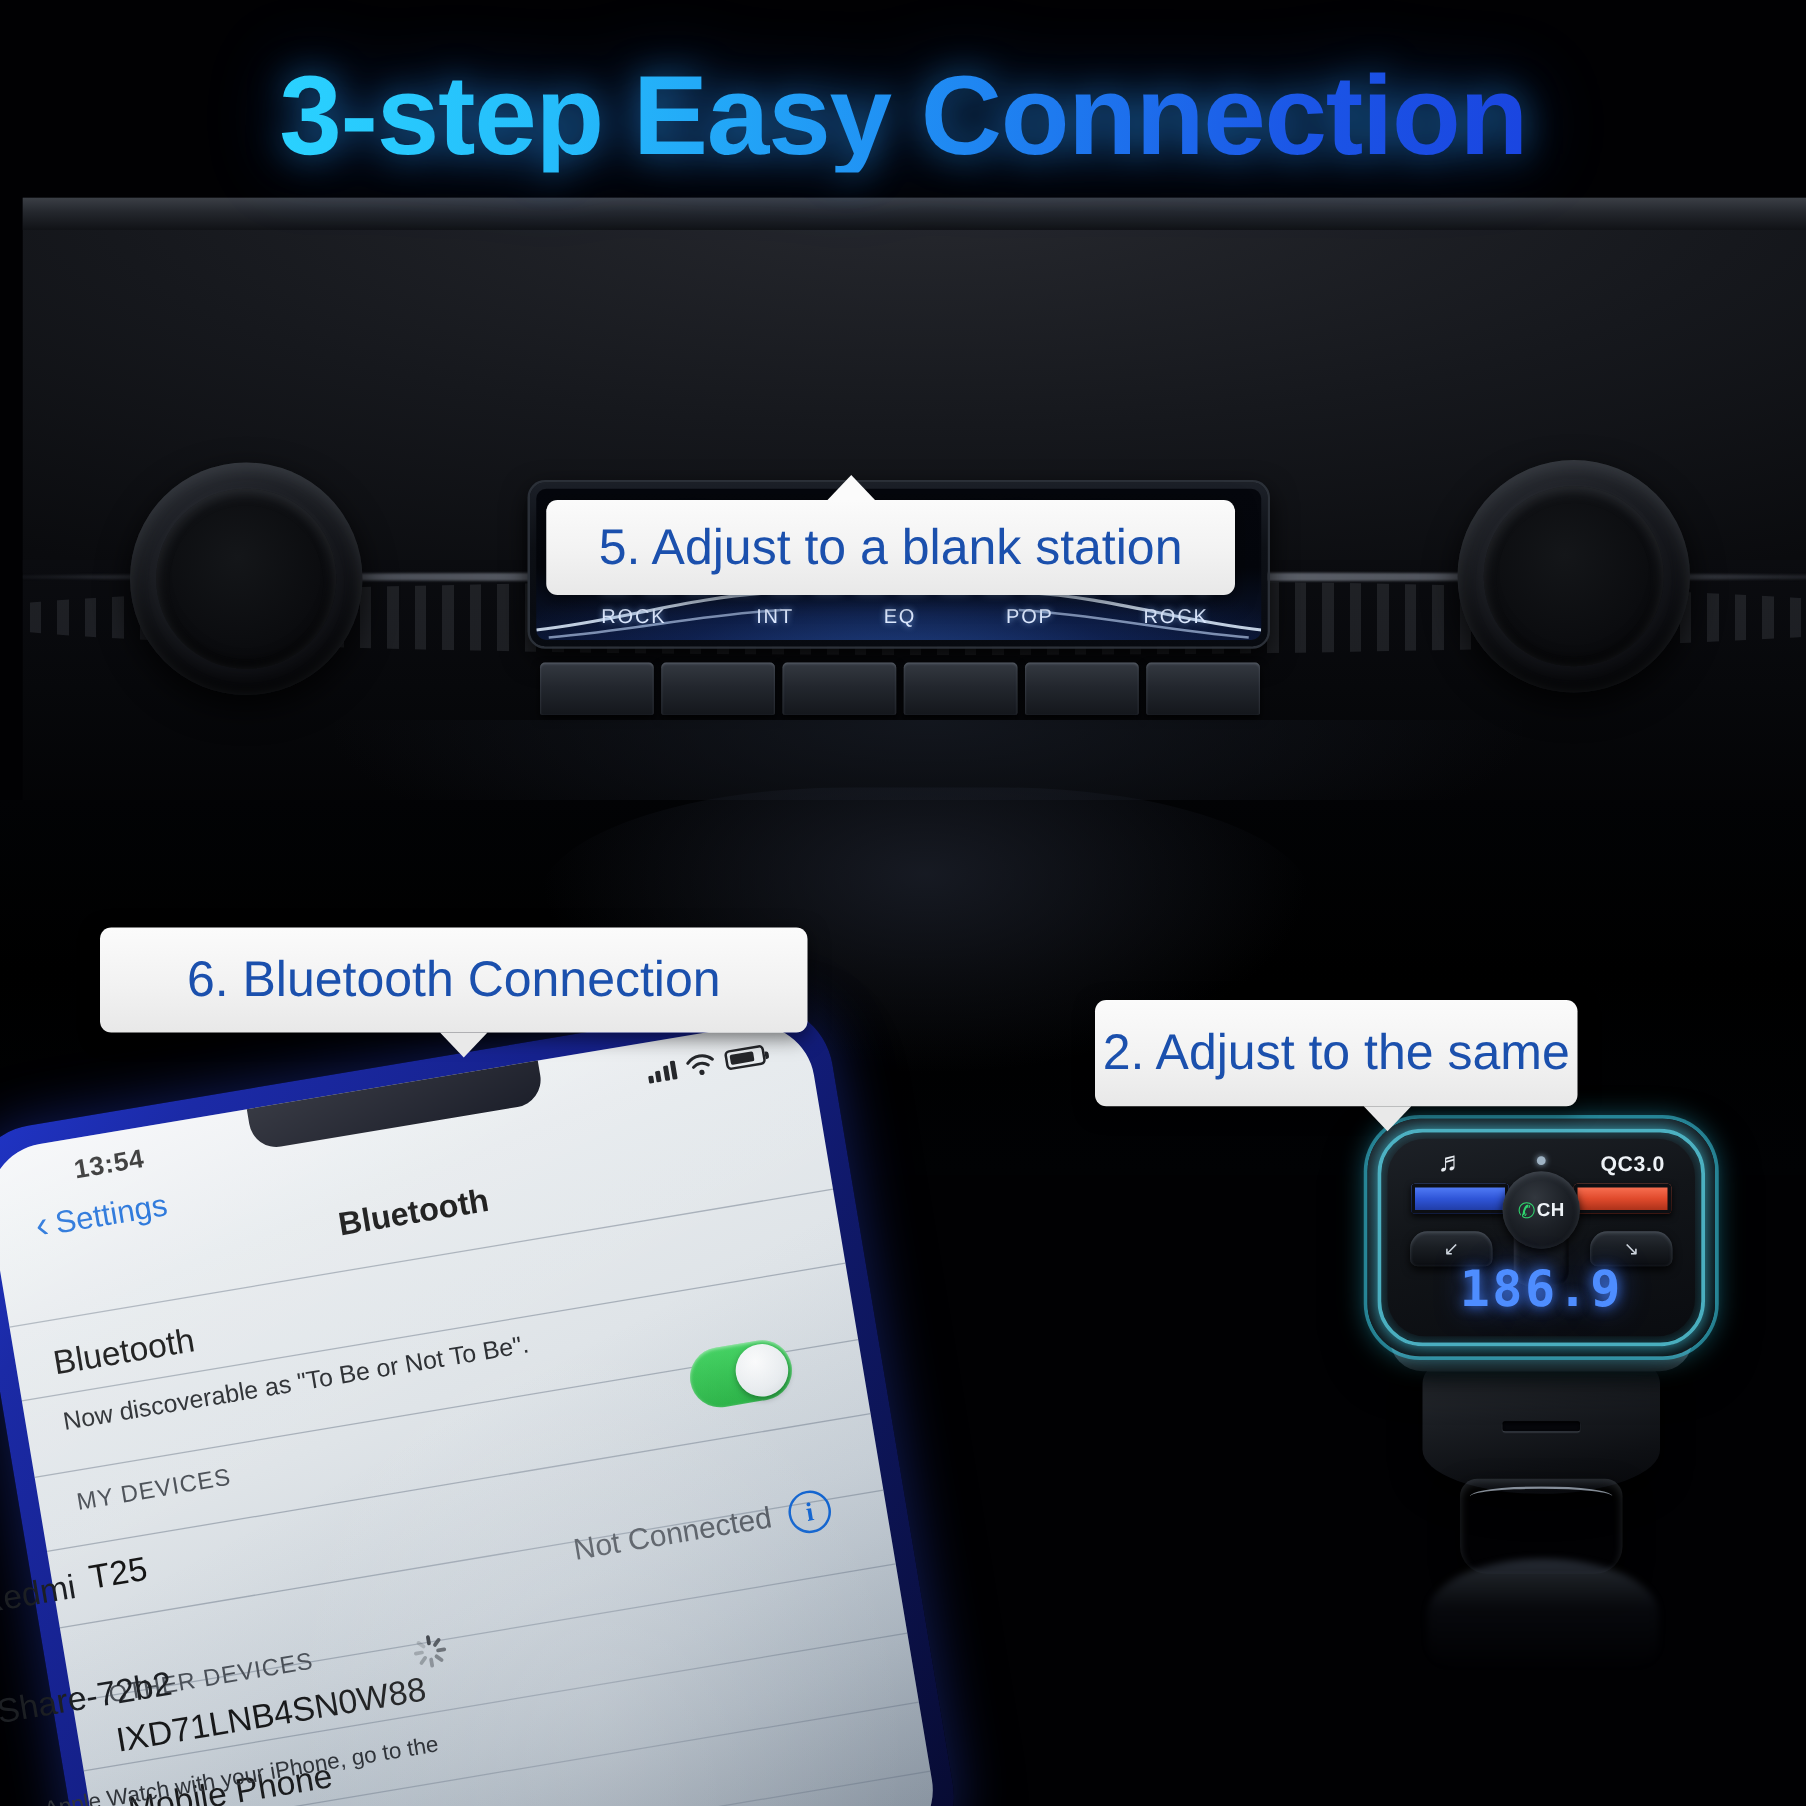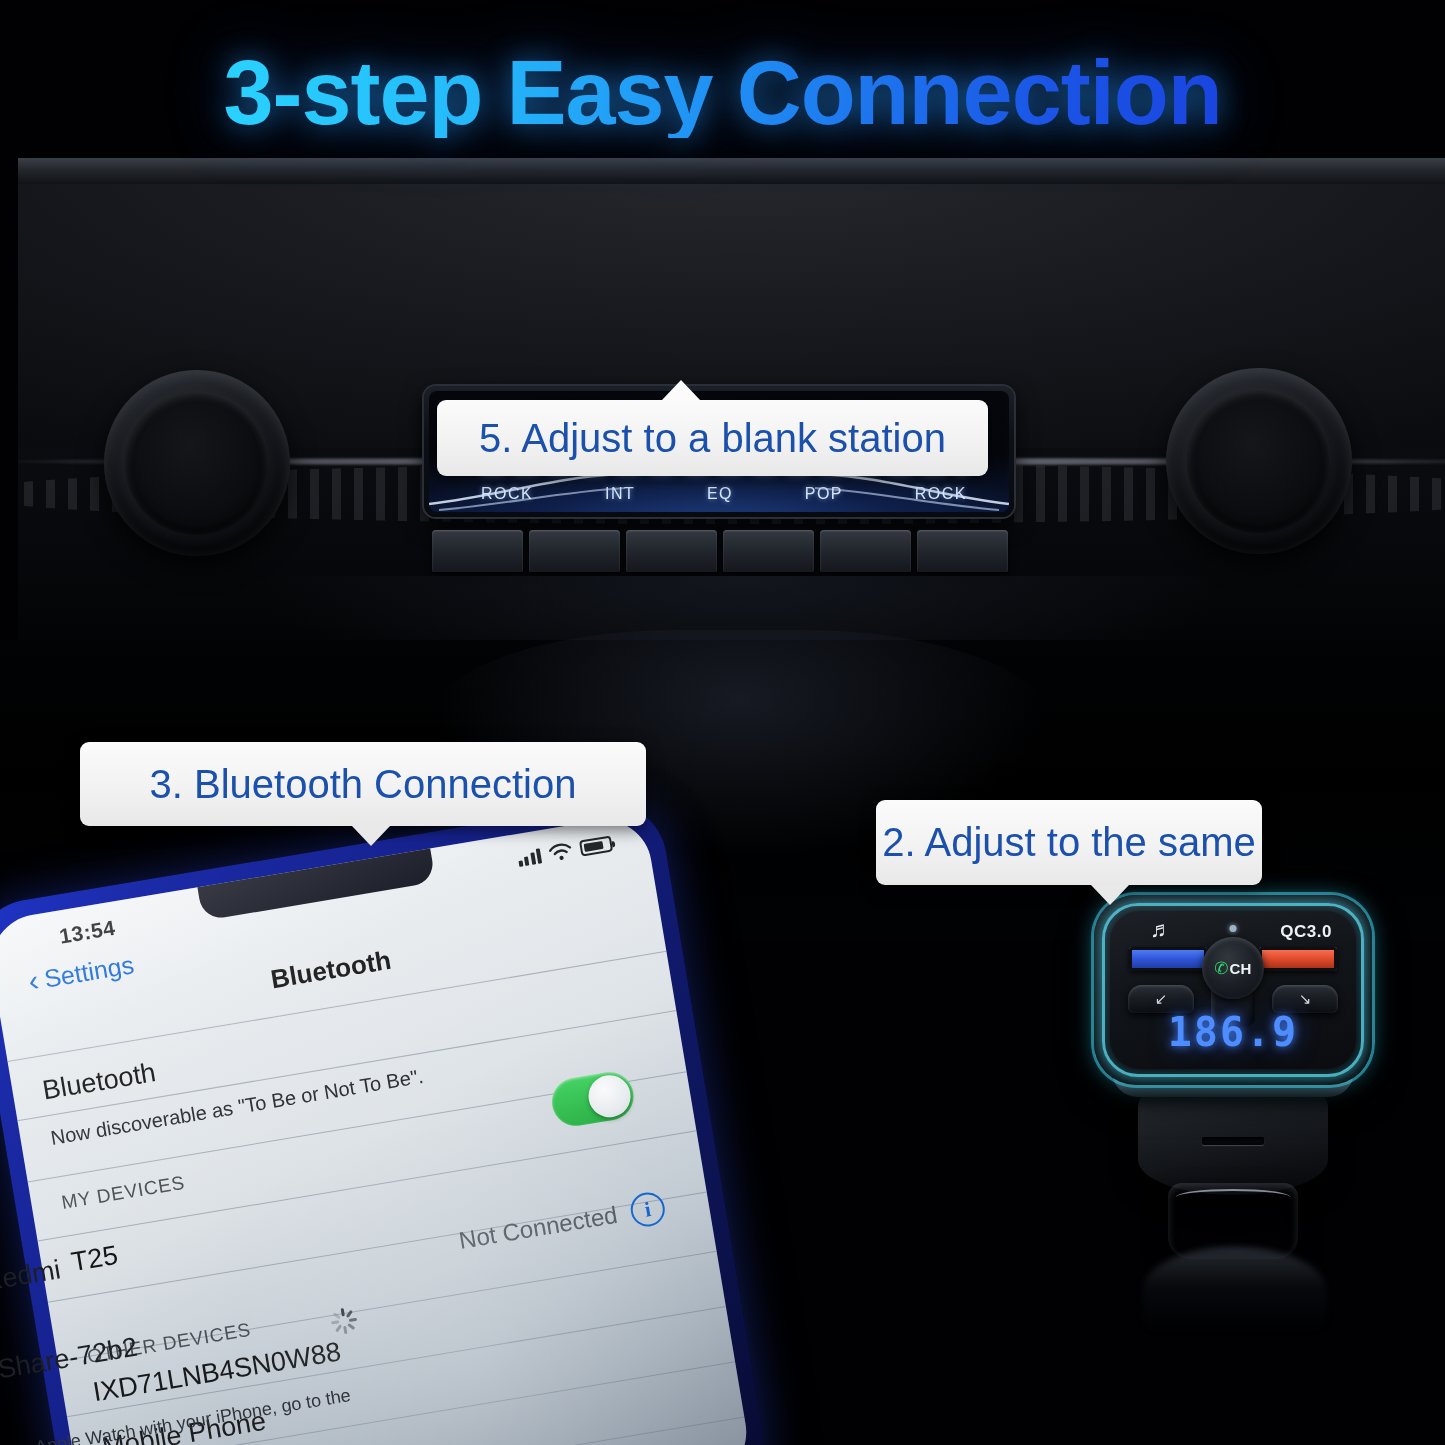--- a/index.html
+++ b/index.html
@@ -656,16 +656,16 @@
     <span class="ctext">5. Adjust to a blank station</span>
   </div>
 
   <div class="callout" id="callout-2">
     <span class="tail tail-down"></span>
     <span class="ctext">2. Adjust to the same</span>
   </div>
 
   <div class="callout" id="callout-3">
     <span class="tail tail-down"></span>
-    <span class="ctext">3. Bluetooth Connection</span>
+    <span class="ctext">6. Bluetooth Connection</span>
   </div>
 
 </div>
 
 </body></html>

